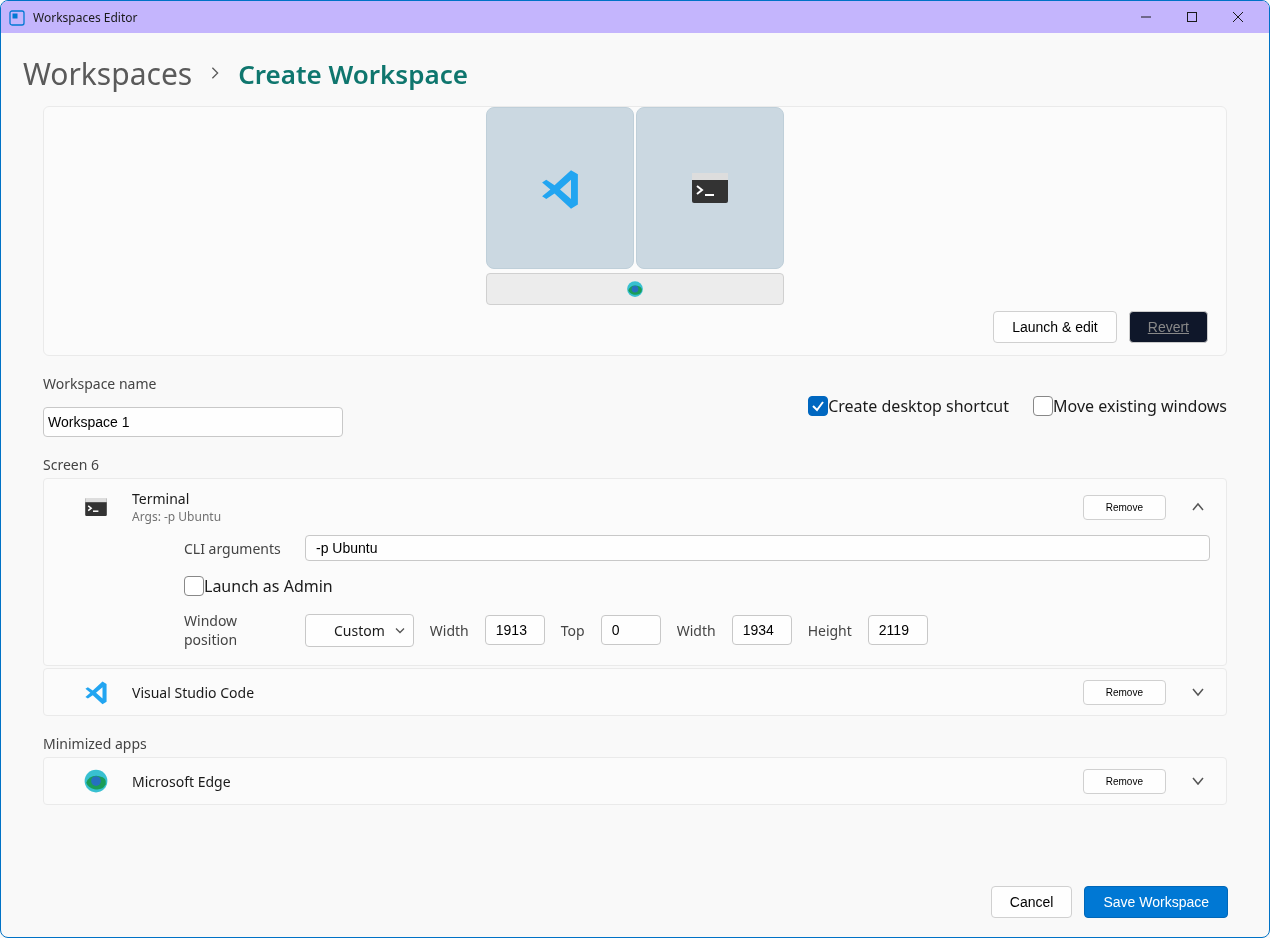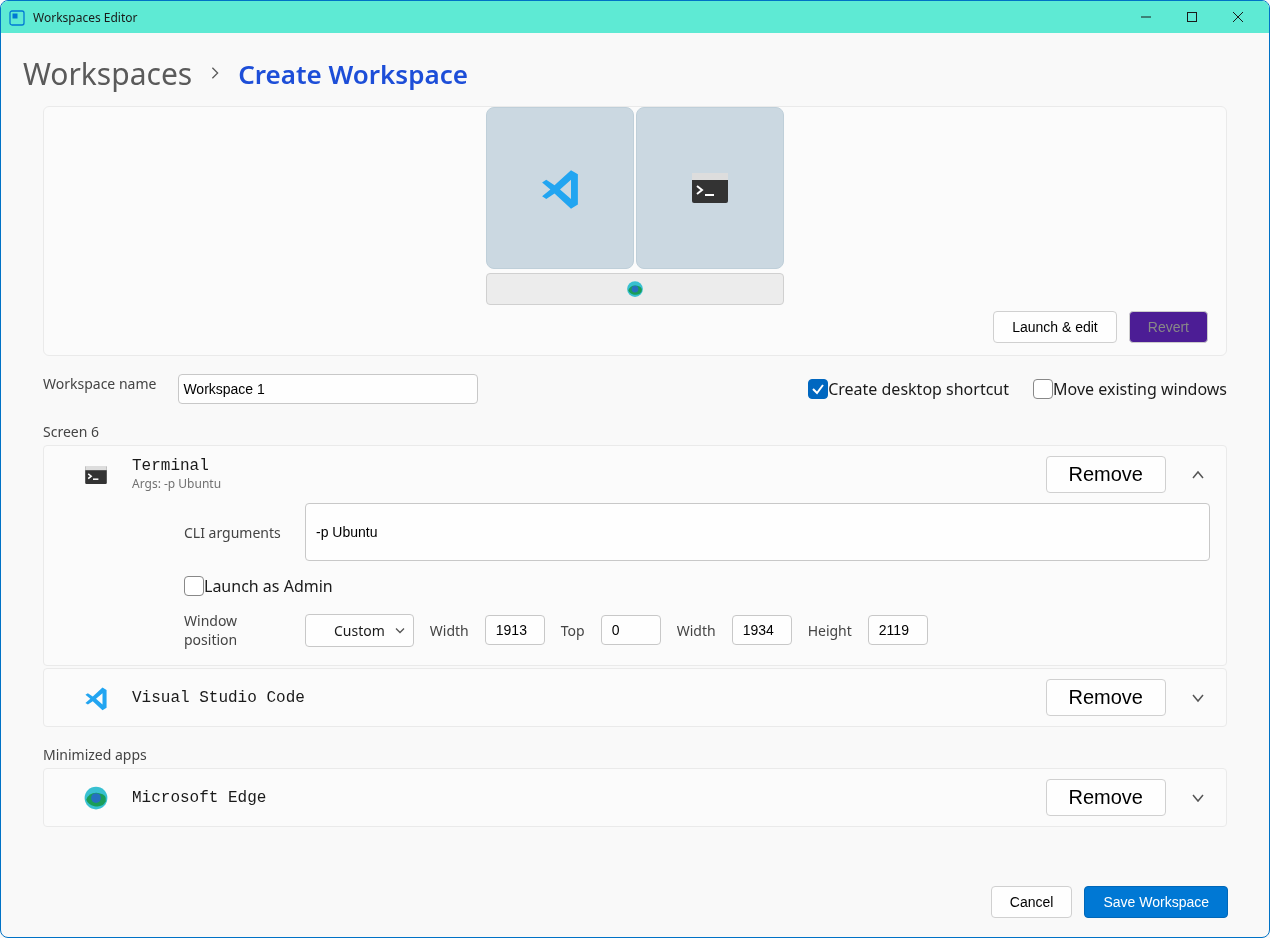--- a/index.html
+++ b/index.html
@@ -10,21 +10,21 @@
   width: 1270px;
   height: 938px;
   overflow: hidden;
   border: 1px solid #0072c6;
   border-radius: 8px;
 }
 
 
 .titlebar {
   height: 32px;
-  background: #5eead4;
+  background: #c4b5fd;
   display: flex;
   align-items: center;
   padding: 0 8px;
 }
 .titlebar .app-icon {
   width: 16px; height: 16px;
   margin-right: 8px;
 }
 .titlebar .title { font-size: 12px; color: #1a1a1a; }
 .titlebar .spacer { flex: 1; }
@@ -54,21 +54,21 @@
   font-weight: 400;
   color: #5a5a5a;
   cursor: pointer;
 }
 .breadcrumb .crum-sep {
   color: #5a5a5a;
 }
 .breadcrumb .crum-current {
   font-size: 26px;
   font-weight: 600;
-  color: #1d4ed8;
+  color: #0f766e;
 }
 
 
 .preview-panel {
   background: #fbfbfb;
   border: 1px solid #eaeaea;
   border-radius: 6px;
   padding-top: 0px;
   position: relative;
   height: 250px;
@@ -106,24 +106,25 @@
 }
 .btn {
   font-size: 14px;
   padding: 7px 18px;
   border-radius: 4px;
   border: 1px solid #d0d0d0;
   background: #fefefe;
   cursor: pointer;
 }
 .btn.disabled {
-  background: #4c1d95;
+  background: #0f172a;
   color: #888;
   border-color: #ccc;
   cursor: default;
+  text-decoration: underline;
 }
 .btn.primary {
   background: #0078d4;
   color: #fff;
   border: 1px solid #0067b8;
 }
 
 
 .row-wsname {
   display: flex;
@@ -135,21 +136,21 @@
   color: #444;
   display: block;
 }
 .input-text {
   border: 1px solid #c8c8c8;
   border-radius: 4px;
   padding: 6px 4px;
   font-size: 14px;
   background: #fefefe;
 }
-.wsname-col { display: flex; flex-direction: row; gap: 22px; }
+.wsname-col { display: flex; flex-direction: column; gap: 14px; }
 .wsname-col .input-text { width: 300px; }
 .row-wsname .spacer { flex: 1; }
 .chk-wrap {
   display: flex; align-items: center; font-size: 16px;
   margin-left: 24px;
 }
 .chk {
   width: 20px; height: 20px;
   border: 1.5px solid #888;
   border-radius: 4px;
@@ -179,24 +180,24 @@
   margin-bottom: 2px;
 }
 .app-row-header {
   display: flex;
   align-items: center;
   padding: 10px 16px 10px 36px;
   gap: 20px;
 }
 .app-icon-box { width: 32px; display: flex; justify-content: center; }
 .app-labels { flex: 1; }
-.app-name { font-size: 16px; font-family: Liberation Mono, monospace; }
+.app-name { font-size: 14px; }
 .app-subtext { font-size: 12px; color: #717171; }
 .btn-remove {
-  font-size: 20px;
+  font-size: 10px;
   padding: 6px 22px;
   border-radius: 4px;
   border: 1px solid #d0d0d0;
   background: #fefefe;
   cursor: pointer;
 }
 .expander {
   width: 24px; display: flex; justify-content: center; cursor: pointer;
 }
 
@@ -204,21 +205,21 @@
 .app-details {
   padding: 0 16px 16px 140px;
   display: flex; flex-direction: column; gap: 14px;
 }
 .detail-line { display: flex; align-items: center; gap: 16px; font-size: 14px; }
 .detail-label { width: 105px; color: #444; }
 .cli-input {
   flex: 1;
   border: 1px solid #c8c8c8;
   border-radius: 4px;
-  padding: 20px 10px;
+  padding: 4px 10px;
   font-size: 14px;
   background: #fefefe;
 }
 .select-box {
   border: 1px solid #c8c8c8;
   border-radius: 4px;
   padding: 6px 28px 6px 28px;
   font-size: 14px;
   background: #fefefe;
   position: relative;

